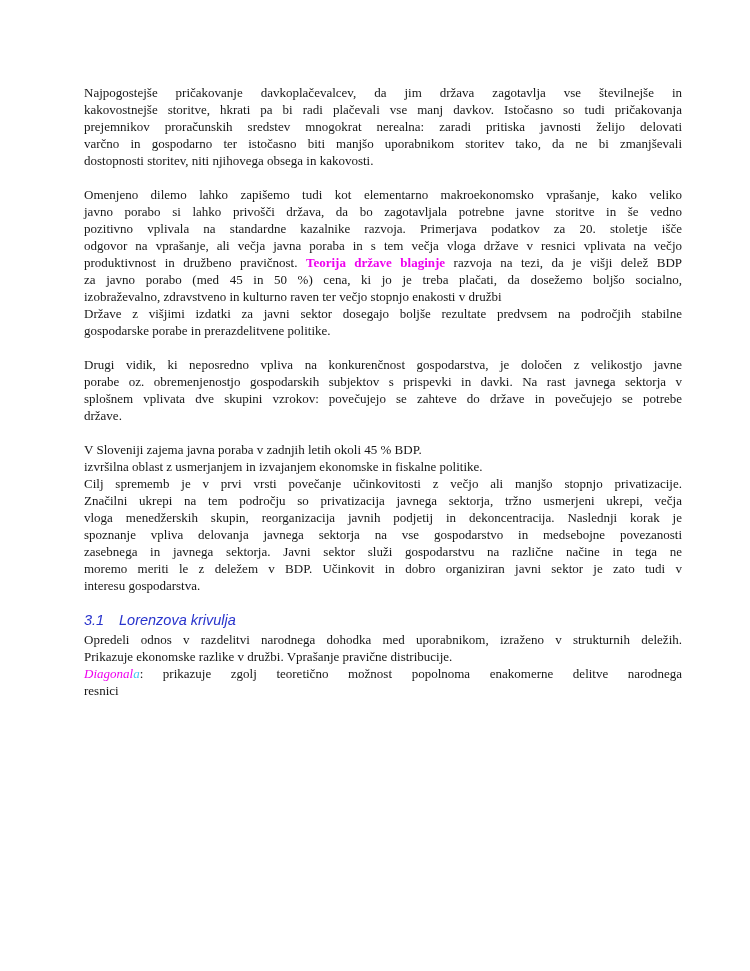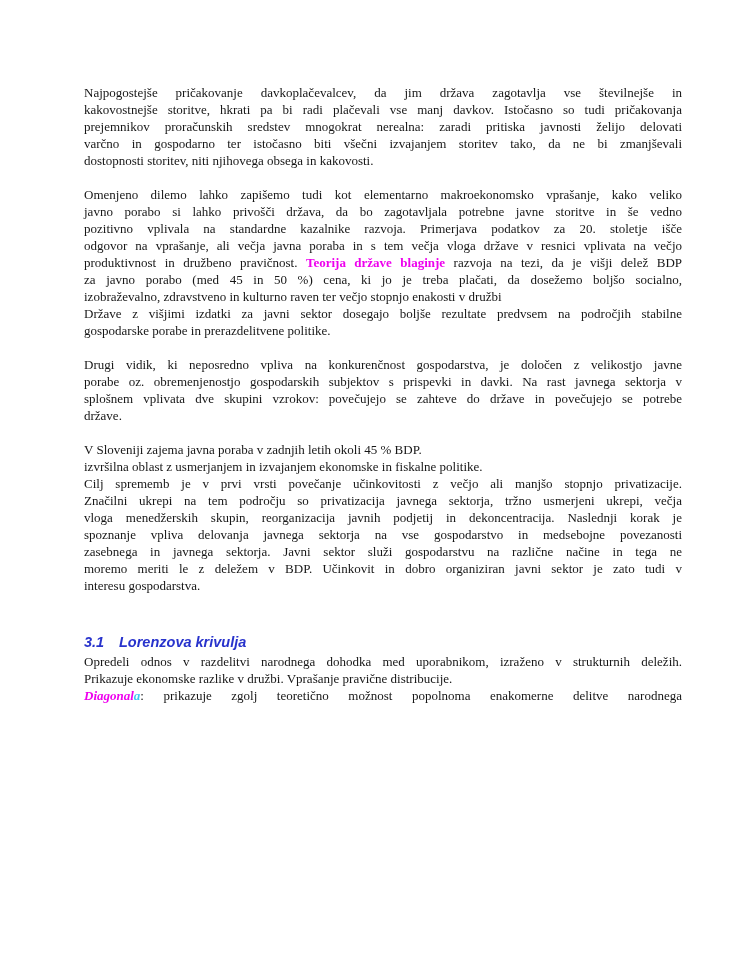--- a/index.html
+++ b/index.html
@@ -5,42 +5,42 @@
   html,body { margin:0; padding:0; background:#ffffff; }
   .page {
     position:relative; width:750px; height:703px; background:#ffffff;
     font-family:"Liberation Serif", serif; color:#161616; overflow:hidden;
   }
   .content { position:absolute; left:84px; top:84px; width:598px; font-size:13px; line-height:17px; }
   .ln { min-height:17px; }
   .j { text-align:justify; text-align-last:justify; }
   .blank { height:17px; }
   .b { font-weight:bold; }
-  .bi { font-weight:bold; font-style:italic; }
+  .bi { font-weight:normal; font-style:italic; }
   .mag { color:var(--magenta, #EE00EE); }
   .cy { color:var(--cyan, #3EC6F2); }
   .heading {
-    margin:38px 0 1px 0; font-family:"Liberation Sans", sans-serif;
-    font-weight:bold; font-style:italic; font-size:14.5px; line-height:20px;
+    margin:16px 0 1px 0; font-family:"Liberation Sans", sans-serif;
+    font-weight:normal; font-style:italic; font-size:14.5px; line-height:20px;
     color:var(--heading_blue, #2833CC);
   }
   .hnum { display:inline-block; width:35px; }
   .pagenum { position:absolute; left:84px; top:906px; width:598px; text-align:right; font-size:13px; }
 </style>
 </head>
 <body>
 
 <div class="page">
   <div class="content">
 
     <div class="para">
       <div class="ln j">Najpogostejše pričakovanje davkoplačevalcev, da jim država zagotavlja vse številnejše in</div>
       <div class="ln j">kakovostnejše storitve, hkrati pa bi radi plačevali vse manj davkov. Istočasno so tudi pričakovanja</div>
       <div class="ln j">prejemnikov proračunskih sredstev mnogokrat nerealna: zaradi pritiska javnosti želijo delovati</div>
-      <div class="ln j">varčno in gospodarno ter istočasno biti všečni izvajanjem storitev tako, da ne bi zmanjševali</div>
+      <div class="ln j">varčno in gospodarno ter istočasno biti manjšo uporabnikom storitev tako, da ne bi zmanjševali</div>
       <div class="ln">dostopnosti storitev, niti njihovega obsega in kakovosti.</div>
     </div>
 
     <div class="blank"></div>
 
     <div class="para">
       <div class="ln j">Omenjeno dilemo lahko zapišemo tudi kot elementarno makroekonomsko vprašanje, kako veliko</div>
       <div class="ln j">javno porabo si lahko privošči država, da bo zagotavljala potrebne javne storitve in še vedno</div>
       <div class="ln j">pozitivno vplivala na standardne kazalnike razvoja. Primerjava podatkov za 20. stoletje išče</div>
       <div class="ln j">odgovor na vprašanje, ali večja javna poraba in s tem večja vloga države v resnici vplivata na večjo</div>

